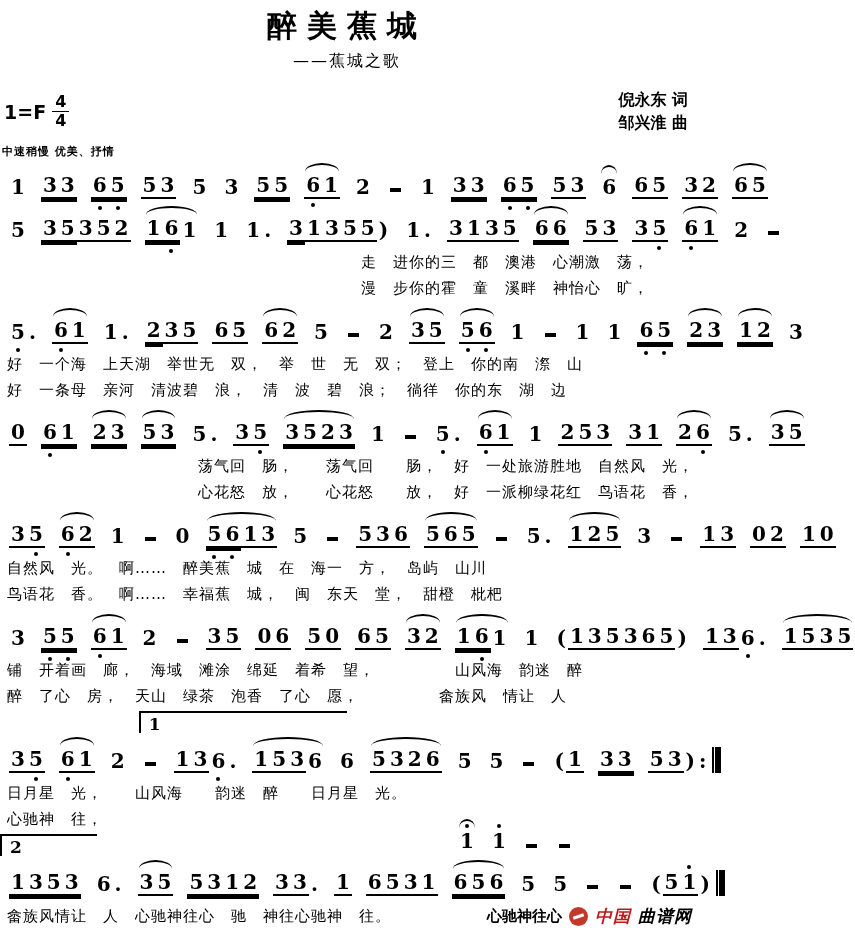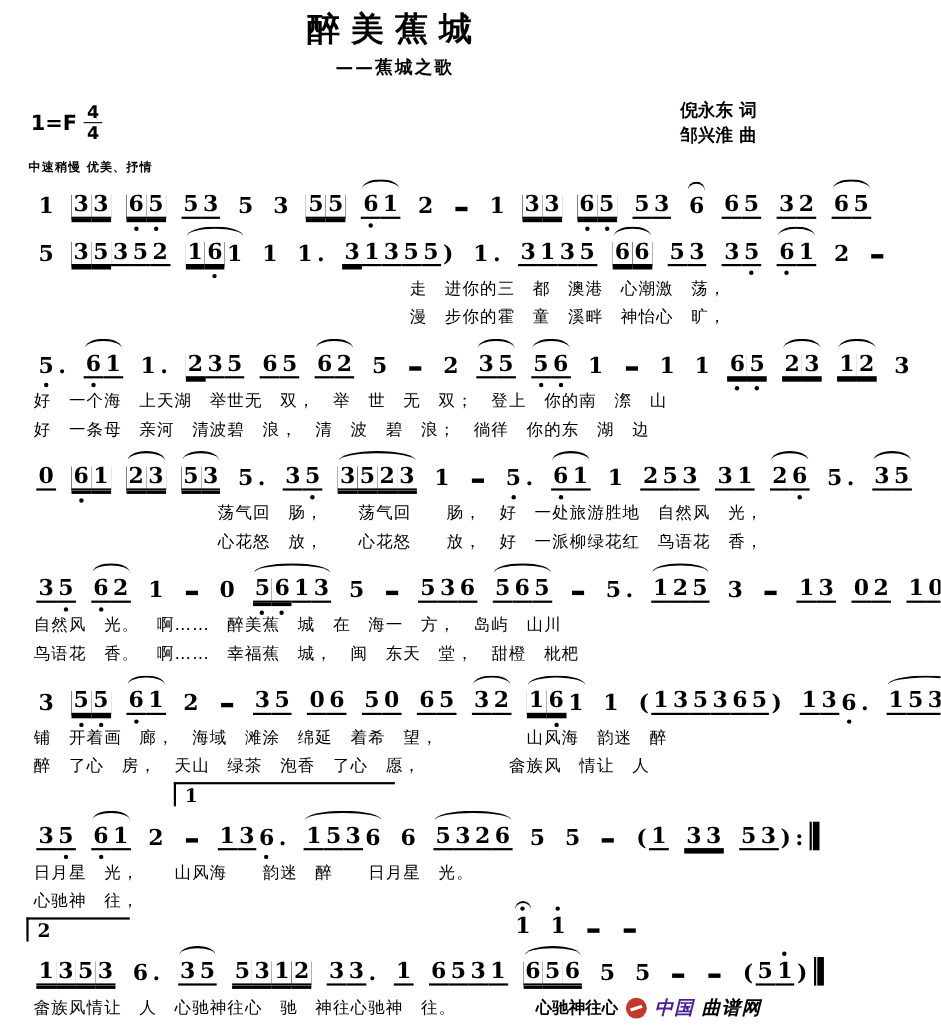--- a/index.html
+++ b/index.html
@@ -1,25 +1,25 @@
 <!DOCTYPE html>
 <html><head>
 <meta charset="utf-8">
 <style>
   * { margin:0; padding:0; box-sizing:border-box; }
   html,body { background:#ffffff; }
   body {
     width:855px; height:934px; overflow:hidden; position:relative;
     font-family:"DejaVu Sans", sans-serif; color:#000;
   }
-  .page { width:702px; height:934px; position:relative; padding:6px 8px 0 24px; }
+  .page { width:702px; height:934px; position:relative; padding:6px 8px 0 0; }
 
   
   .title { text-align:center; font-size:30px; font-weight:bold; letter-spacing:10px; font-family:"DejaVu Sans",sans-serif; }
-  .subtitle { text-align:center; font-size:16px; font-weight:bold; margin-top:4px; letter-spacing:2px; }
+  .subtitle { text-align:center; font-size:16px; font-weight:normal; margin-top:4px; letter-spacing:2px; }
   .meta-row { position:relative; height:56px; margin-top:16px; }
   .keytime { position:absolute; left:4px; top:6px; display:flex; align-items:center; gap:6px;
              font-weight:bold; font-size:19px; font-family:"DejaVu Sans",sans-serif; }
   .frac { display:inline-flex; flex-direction:column; align-items:center; font-size:16px; line-height:1.0; }
   .frac .top { border-bottom:1.5px solid #000; padding:0 3px 1px 3px; }
   .frac .bot { padding-top:1px; }
   .authors { position:absolute; right:6px; top:0; text-align:left; font-size:16px; font-weight:bold; line-height:1.45; }
   .tempo { font-size:11px; font-weight:bold; margin:0 0 6px 2px; letter-spacing:1px; }
 
   
@@ -770,17 +770,17 @@
           <div class="lyric-line">畲族风情让　人　心驰神往心　驰　神往心驰神　往。</div>
         </div>
       </div>
     </div>
 
   <div class="footer">
     <span class="uploader">心驰神往心</span>
     <span class="logo-circle" id="logo-circle" style="background: rgb(194, 57, 43);">
         <span class="slash"></span>
       </span>
-    <span class="site-primary" id="site-primary" style="color: #4c1d95;">中国</span>
+    <span class="site-primary" id="site-primary" style="color: #b91c1c;">中国</span>
     <span class="site-secondary" id="site-secondary" style="color: #000000;">曲谱网</span>
   </div>
 
 </div>
 
 </body></html>

